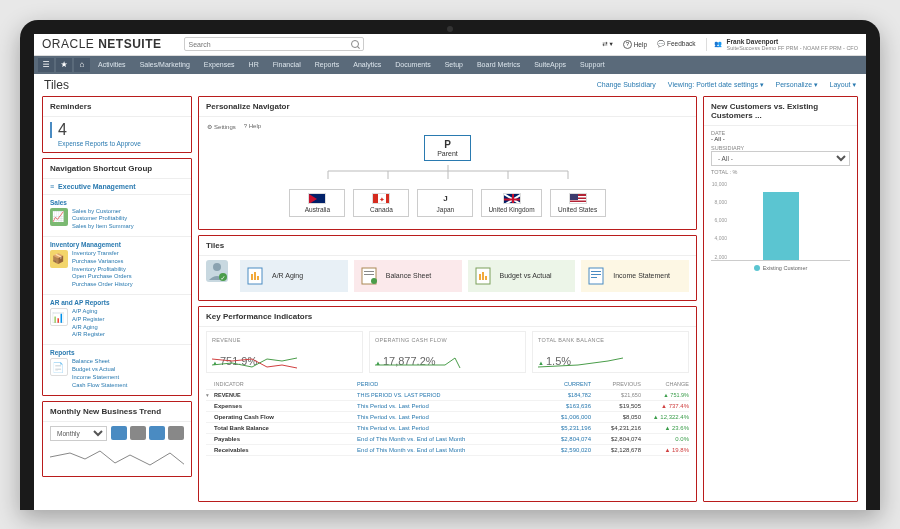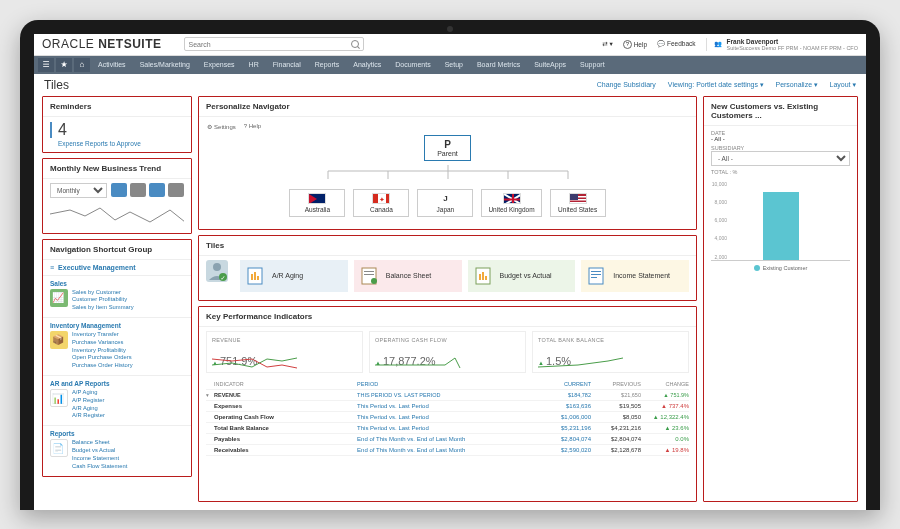--- a/index.html
+++ b/index.html
@@ -146,38 +146,20 @@
 <div class="col-left">
   <div class="portlet">
     <div class="portlet-title">Reminders</div>
     <div class="portlet-body">
       <div class="reminder-num">4</div>
       <div class="reminder-text">Expense Reports to Approve</div>
     </div>
   </div>
 
   <div class="portlet">
-    <div class="portlet-title">Monthly New Business Trend</div>
-    <div class="portlet-body tight">
-      <div style="display:flex;gap:4px;align-items:center;margin-bottom:4px">
-        <select class="select-full" style="width:60px"><option>Monthly</option></select>
-        <div class="mini-icons">
-          <span></span>
-          <span style="background:#888"></span>
-          <span></span>
-          <span style="background:#888"></span>
-        </div>
-      </div>
-      <svg width="100%" height="26">
-                <polyline points="0,12 20,8 35,14 50,6 65,18 80,10 100,20 120,8 140,24" fill="none" stroke="#888" stroke-width="1"></polyline>
-              </svg>
-    </div>
-  </div>
-
-  <div class="portlet">
     <div class="portlet-title">Navigation Shortcut Group</div>
     <div class="nsg-h">
               <span>≡</span>
               <span>Executive Management</span>
             </div>
     <div class="nsg-section">
       <div class="nsg-sub">Sales</div>
       <div class="nsg-row">
         <span class="nsg-icon" style="background:#7bb972">📈</span>
         <div class="nsg-links">
@@ -216,20 +198,38 @@
       <div class="nsg-sub">Reports</div>
       <div class="nsg-row">
         <span class="nsg-icon" style="background:#fff;border:1px solid #ddd">📄</span>
         <div class="nsg-links">
           <span>Balance Sheet</span>
           <span>Budget vs Actual</span>
           <span>Income Statement</span>
           <span>Cash Flow Statement</span>
         </div>
       </div>
+    </div>
+  </div>
+
+  <div class="portlet">
+    <div class="portlet-title">Monthly New Business Trend</div>
+    <div class="portlet-body tight">
+      <div style="display:flex;gap:4px;align-items:center;margin-bottom:4px">
+        <select class="select-full" style="width:60px"><option>Monthly</option></select>
+        <div class="mini-icons">
+          <span></span>
+          <span style="background:#888"></span>
+          <span></span>
+          <span style="background:#888"></span>
+        </div>
+      </div>
+      <svg width="100%" height="26">
+                <polyline points="0,12 20,8 35,14 50,6 65,18 80,10 100,20 120,8 140,24" fill="none" stroke="#888" stroke-width="1"></polyline>
+              </svg>
     </div>
   </div>
 </div>
 
 <div class="col-mid">
   <div class="portlet">
     <div class="portlet-title">Personalize Navigator</div>
     <div class="navigator">
       <div class="nav-settings">
         <span>⚙ <span>Settings</span></span>

